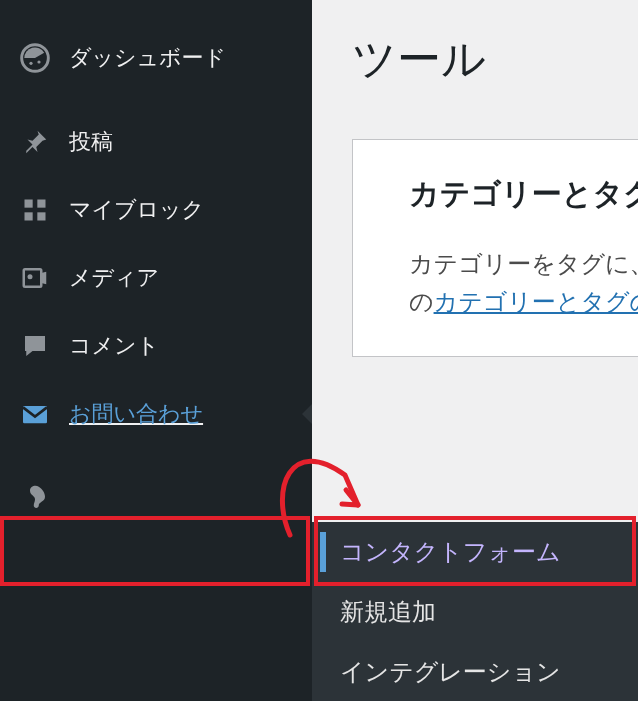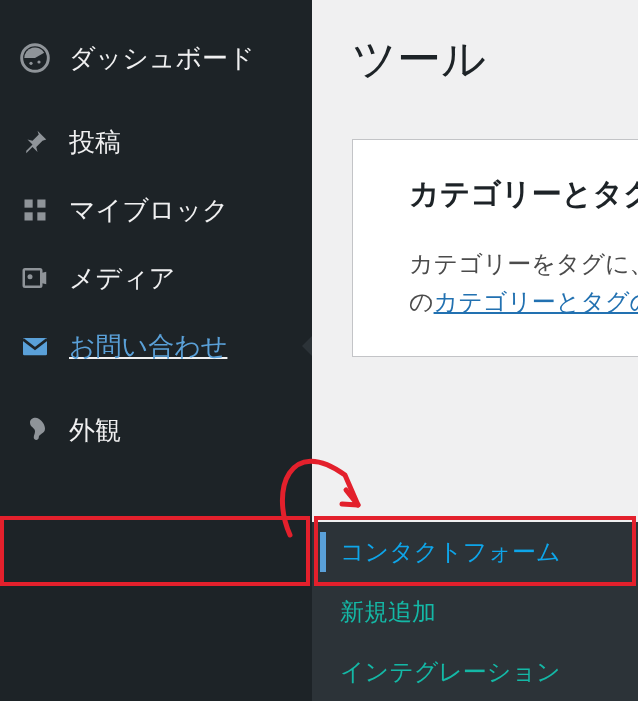--- a/index.html
+++ b/index.html
@@ -20,21 +20,21 @@
     color: #f0f0f1;
     padding-top: 24px;
   }
   .side-item {
     display: flex;
     align-items: center;
     height: 68px;
     padding-left: 15px;
     cursor: pointer;
     color: #f0f0f1;
-    font-size: 26px;
+    font-size: 22px;
   }
   .side-item .icon {
     width: 40px;
     height: 40px;
     display: flex;
     align-items: center;
     justify-content: center;
     margin-right: 14px;
     color: #8f9499;
   }
@@ -54,24 +54,24 @@
     background: #2c3338;
     color: #c9ced3;
   }
   .sub-item {
     display: flex;
     align-items: center;
     height: 60px;
     padding-left: 28px;
     font-size: 24px;
     cursor: pointer;
-    color: #14b8a6;
+    color: #e5e5e5;
   }
   .sub-item.active {
-    color: #0ea5e9;
+    color: #c4b5fd;
     position: relative;
   }
   .sub-item.active::before {
     content: "";
     position: absolute;
     left: 8px; top: 10px; bottom: 10px;
     width: 6px;
     background: #5aa0d8;
   }
   .side-item.selected::after {
@@ -184,40 +184,47 @@
       <svg width="30" height="30" viewBox="0 0 24 24" fill="currentColor">
           <rect x="3" y="5" width="14" height="14" rx="1" fill="none" stroke="currentColor" stroke-width="2"></rect>
           <path d="M17 8l4-1v10l-4-1z"></path>
           <circle cx="8" cy="11" r="2"></circle>
         </svg>
     </span>
     <span class="label">メディア</span>
   </div>
 
 
+  <div class="side-item">
+    <span class="icon">
+      <svg width="30" height="30" viewBox="0 0 24 24" fill="currentColor">
+          <path d="M4 4h16v12H10l-5 4v-4H4z"></path>
+        </svg>
+    </span>
+    <span class="label">コメント</span>
+  </div>
 
   <div class="side-item selected" style="position:relative;text-decoration:underline;">
     <span class="icon">
       <svg width="32" height="32" viewBox="0 0 24 24" fill="currentColor">
           <rect x="3" y="6" width="18" height="13" rx="1"></rect>
           <path d="M3 7l9 7 9-7" fill="none" stroke="#1d2327" stroke-width="2"></path>
         </svg>
     </span>
     <span class="label">お問い合わせ</span>
   </div>
 
   <div class="side-sep"></div>
 
   <div class="side-item">
     <span class="icon">
       <svg width="30" height="30" viewBox="0 0 24 24" fill="currentColor">
           <path d="M15 3c3 2 5 5 5 8 0 4-5 4-5 7 0 1-1 2-2 2s-2-1-2-2c0-2 1-3 1-5 0-3-4-3-4-7 0-3 4-5 7-3z"></path>
         </svg>
     </span>
-    <span class="label">外観</span>
   </div>
 
 </nav>
 
 <main class="main">
   <h1 class="page-title">ツール</h1>
 
   <section class="panel">
     <h2>カテゴリーとタグ</h2>
     <p>

